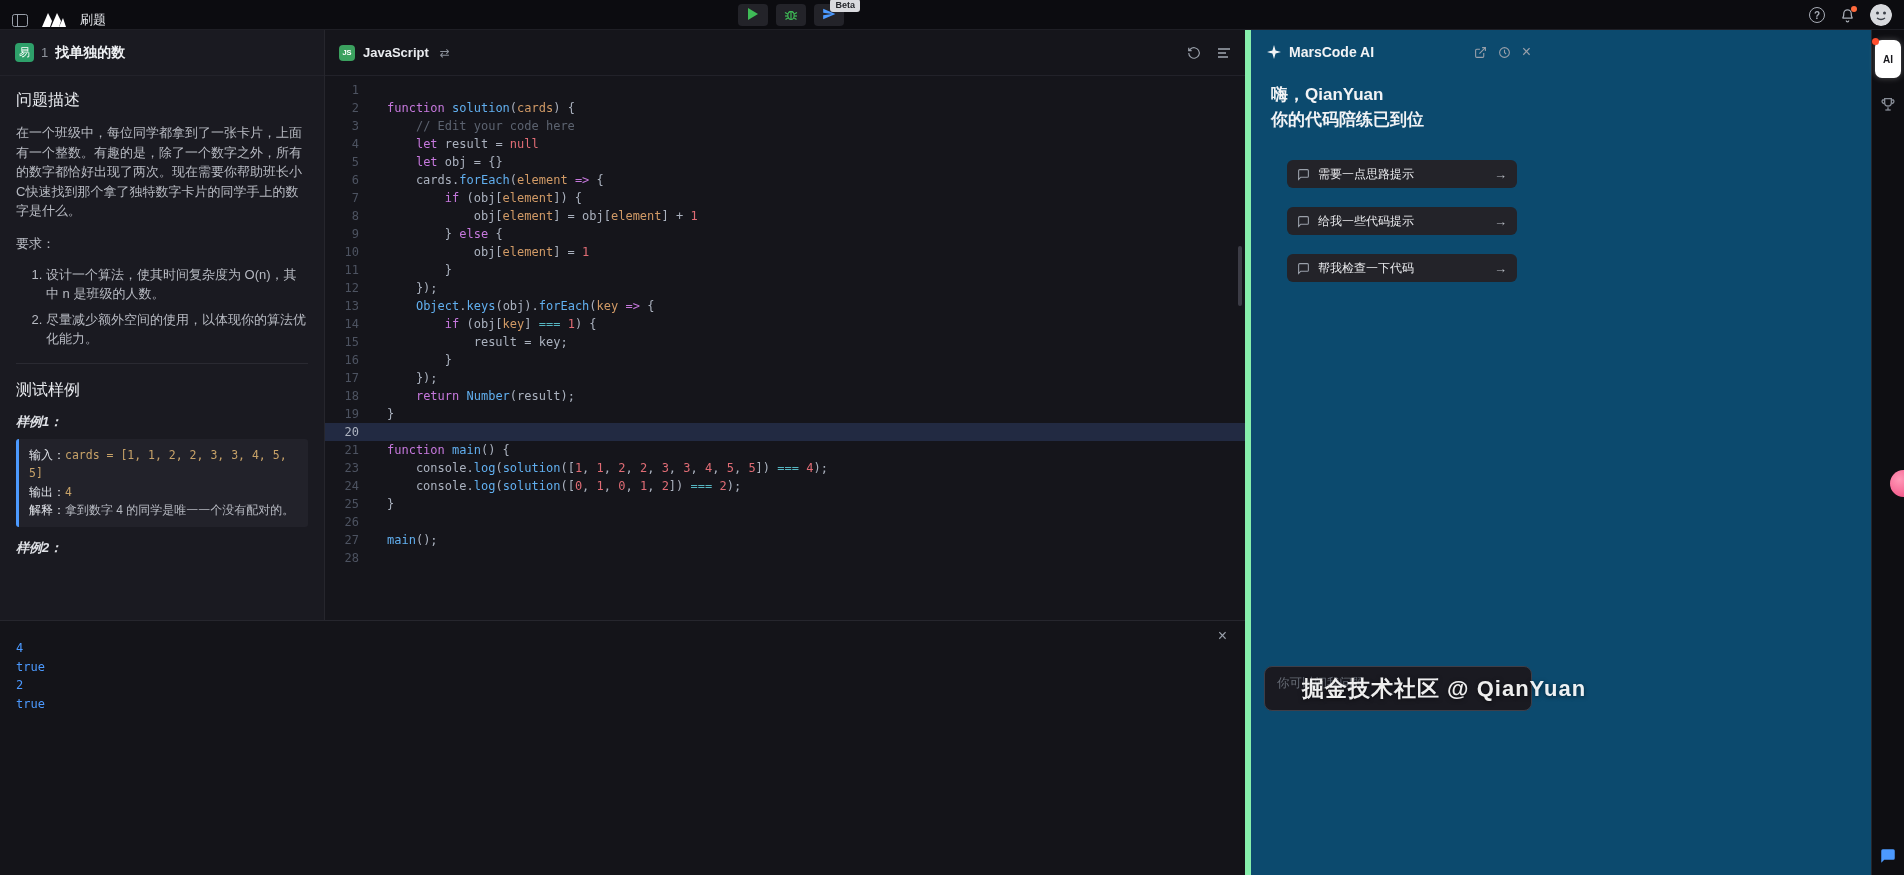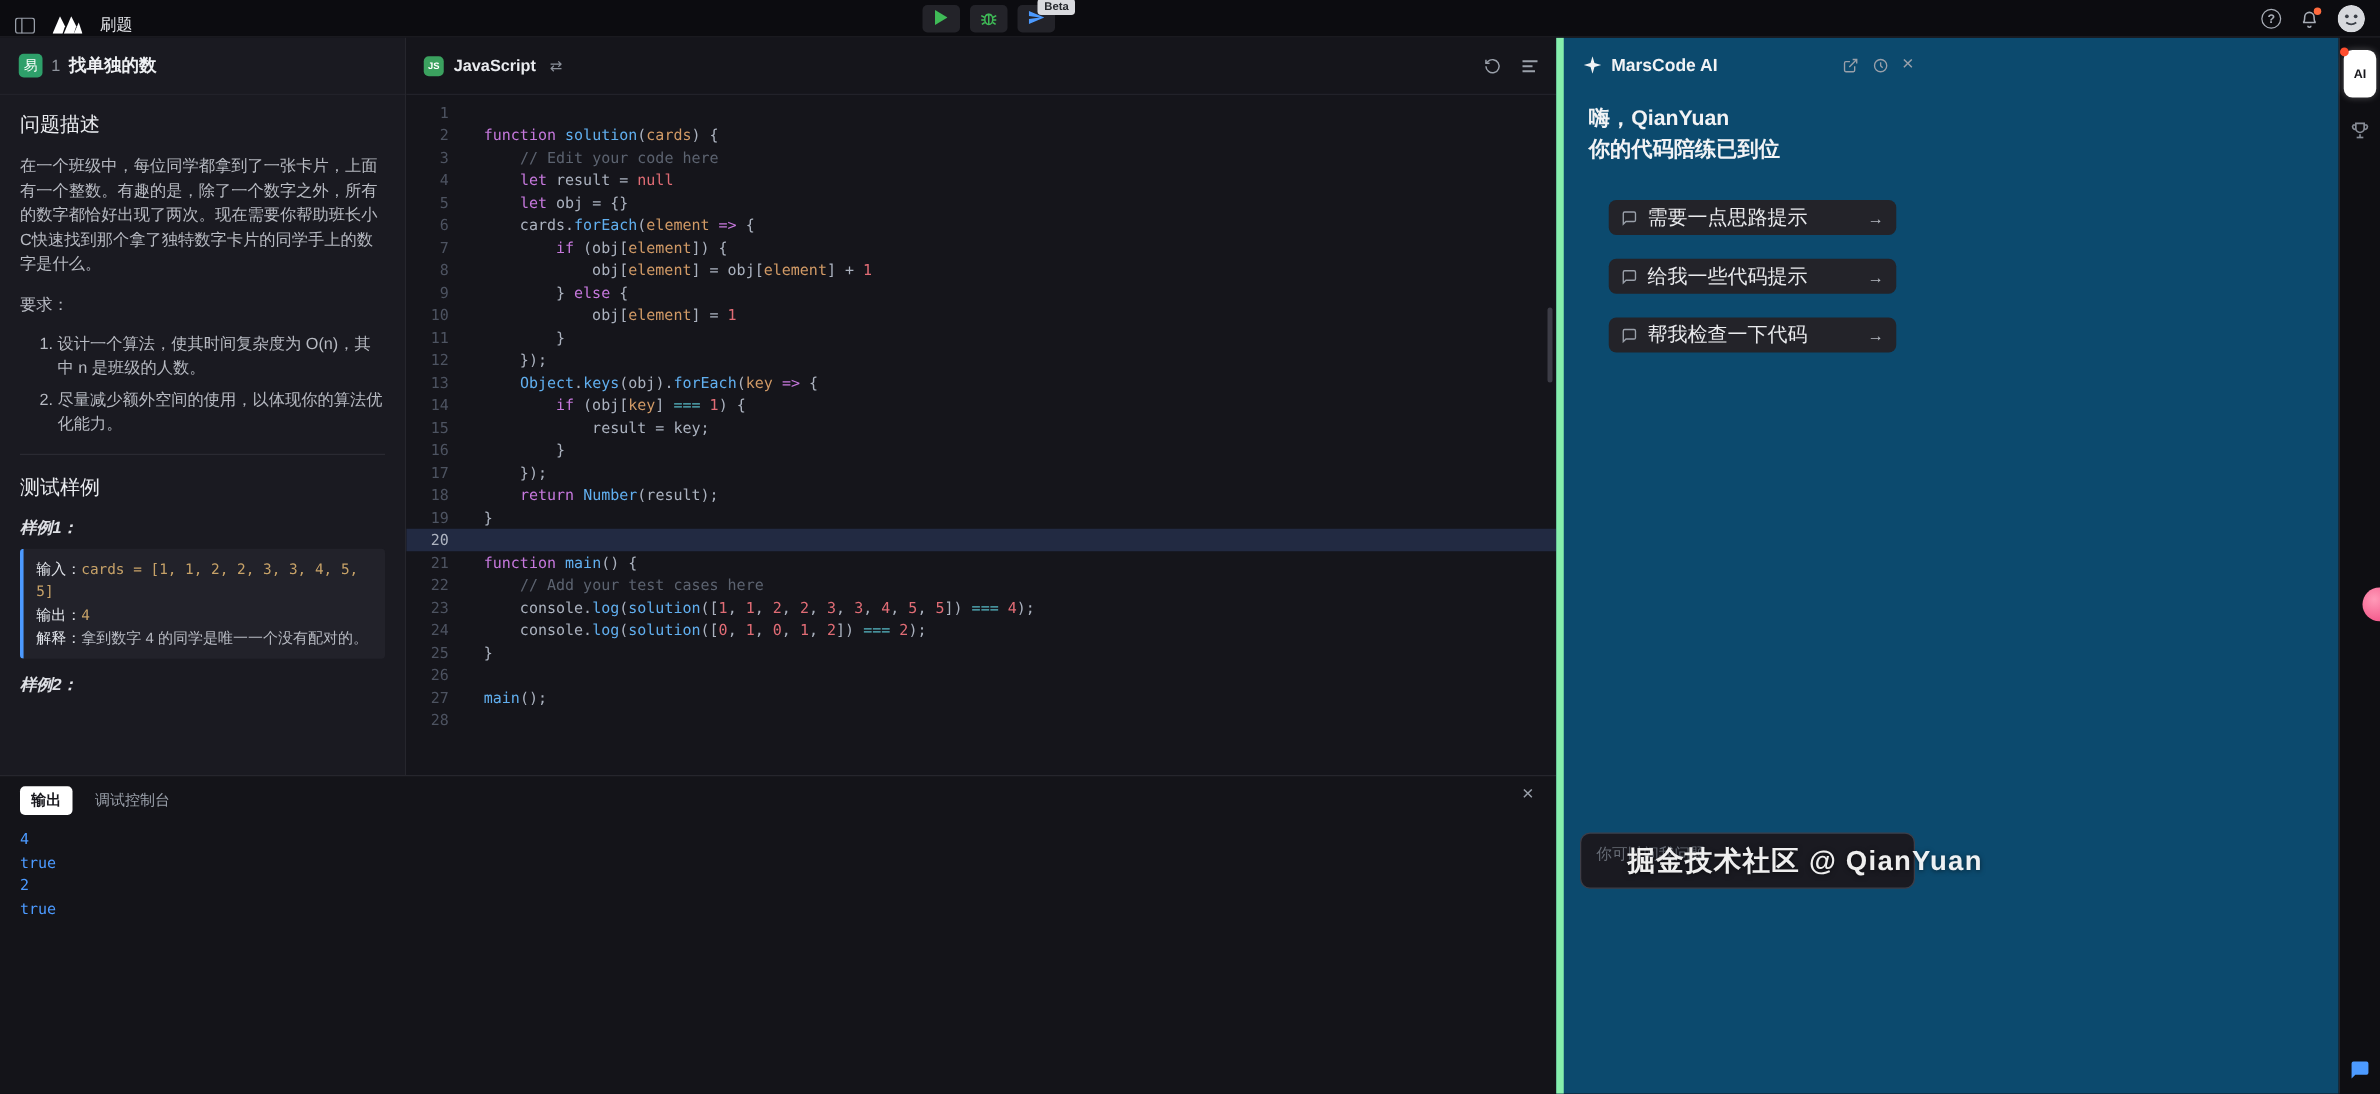--- a/index.html
+++ b/index.html
@@ -86,21 +86,21 @@
 .ai-panel{flex:1;background:#0c4a6e;border-left:6px solid #86efac;position:relative;overflow:hidden}
 .ai-content{width:292px;height:100%;position:relative;display:flex;flex-direction:column}
 .ai-header{display:flex;align-items:center;gap:8px;padding:14px 12px 8px 16px}
 .ai-title{font-size:14px;font-weight:700;color:#f2f3f5}
 .ai-hicons{margin-left:auto;display:flex;align-items:center;gap:11px}
 .x-btn{color:#9aa0aa;font-size:16px;line-height:1;cursor:pointer}
 .greeting{padding:14px 20px 0;font-size:17px;font-weight:700;color:#f2f3f5;line-height:25px}
 .cards{margin-top:28px;display:flex;flex-direction:column;gap:19px;padding:0 26px 0 36px}
 .card{height:28px;background:#232329;border-radius:6px;display:flex;align-items:center;gap:8px;
   padding:0 10px;cursor:pointer}
-.card-text{font-size:16px;color:#e8e9ec}
+.card-text{font-size:12px;color:#e8e9ec}
 .card-arrow{margin-left:auto;color:#b6bac2;font-size:13px}
 .ai-input{position:absolute;left:13px;top:636px;width:268px;height:45px;border:1px solid #3e3e48;
   border-radius:8px;background:#1a1a21;padding:8px 12px;color:#d0d3da;font-size:12.5px;outline:none;
   resize:none;font-family:inherit}
 .ai-input::placeholder{color:#676c76}
 
 
 .rail{width:33px;background:#0e0e12;border-left:1px solid #26262d;display:flex;flex-direction:column;
   align-items:center;padding:10px 0;gap:18px;position:relative}
 .ai-btn{width:26px;height:38px;background:#fff;border-radius:7px;color:#17171c;font-size:10px;
@@ -253,38 +253,33 @@
                 <div class="code-row"><span class="gutter">12</span><span class="code-text"><span style="color: rgb(171, 178, 191);">    });</span></span></div>
                 <div class="code-row"><span class="gutter">13</span><span class="code-text"><span style="color: rgb(171, 178, 191);">    </span><span style="color: rgb(97, 175, 239);">Object</span><span style="color: rgb(171, 178, 191);">.</span><span style="color: rgb(97, 175, 239);">keys</span><span style="color: rgb(171, 178, 191);">(obj).</span><span style="color: rgb(97, 175, 239);">forEach</span><span style="color: rgb(171, 178, 191);">(</span><span style="color: rgb(209, 154, 102);">key</span><span style="color: rgb(171, 178, 191);"> </span><span style="color: rgb(198, 120, 221);">=&gt;</span><span style="color: rgb(171, 178, 191);"> {</span></span></div>
                 <div class="code-row"><span class="gutter">14</span><span class="code-text"><span style="color: rgb(171, 178, 191);">        </span><span style="color: rgb(198, 120, 221);">if</span><span style="color: rgb(171, 178, 191);"> (obj[</span><span style="color: rgb(209, 154, 102);">key</span><span style="color: rgb(171, 178, 191);">] </span><span style="color: rgb(86, 182, 194);">===</span><span style="color: rgb(171, 178, 191);"> </span><span style="color: rgb(224, 108, 117);">1</span><span style="color: rgb(171, 178, 191);">) {</span></span></div>
                 <div class="code-row"><span class="gutter">15</span><span class="code-text"><span style="color: rgb(171, 178, 191);">            result = key;</span></span></div>
                 <div class="code-row"><span class="gutter">16</span><span class="code-text"><span style="color: rgb(171, 178, 191);">        }</span></span></div>
                 <div class="code-row"><span class="gutter">17</span><span class="code-text"><span style="color: rgb(171, 178, 191);">    });</span></span></div>
                 <div class="code-row"><span class="gutter">18</span><span class="code-text"><span style="color: rgb(171, 178, 191);">    </span><span style="color: rgb(198, 120, 221);">return</span><span style="color: rgb(171, 178, 191);"> </span><span style="color: rgb(97, 175, 239);">Number</span><span style="color: rgb(171, 178, 191);">(result);</span></span></div>
                 <div class="code-row"><span class="gutter">19</span><span class="code-text"><span style="color: rgb(171, 178, 191);">}</span></span></div>
                 <div class="code-row current"><span class="gutter">20</span><span class="code-text"></span></div>
                 <div class="code-row"><span class="gutter">21</span><span class="code-text"><span style="color: rgb(198, 120, 221);">function</span><span style="color: rgb(171, 178, 191);"> </span><span style="color: rgb(97, 175, 239);">main</span><span style="color: rgb(171, 178, 191);">() {</span></span></div>
-                <div class="code-row"><span class="gutter">22</span><span class="code-text"><span style="color: rgb(171, 178, 191);">    </span><span style="color: rgb(92, 99, 112);">// Add your test cases here</span></span></div>
                 <div class="code-row"><span class="gutter">23</span><span class="code-text"><span style="color: rgb(171, 178, 191);">    console.</span><span style="color: rgb(97, 175, 239);">log</span><span style="color: rgb(171, 178, 191);">(</span><span style="color: rgb(97, 175, 239);">solution</span><span style="color: rgb(171, 178, 191);">([</span><span style="color: rgb(224, 108, 117);">1</span><span style="color: rgb(171, 178, 191);">, </span><span style="color: rgb(224, 108, 117);">1</span><span style="color: rgb(171, 178, 191);">, </span><span style="color: rgb(224, 108, 117);">2</span><span style="color: rgb(171, 178, 191);">, </span><span style="color: rgb(224, 108, 117);">2</span><span style="color: rgb(171, 178, 191);">, </span><span style="color: rgb(224, 108, 117);">3</span><span style="color: rgb(171, 178, 191);">, </span><span style="color: rgb(224, 108, 117);">3</span><span style="color: rgb(171, 178, 191);">, </span><span style="color: rgb(224, 108, 117);">4</span><span style="color: rgb(171, 178, 191);">, </span><span style="color: rgb(224, 108, 117);">5</span><span style="color: rgb(171, 178, 191);">, </span><span style="color: rgb(224, 108, 117);">5</span><span style="color: rgb(171, 178, 191);">]) </span><span style="color: rgb(86, 182, 194);">===</span><span style="color: rgb(171, 178, 191);"> </span><span style="color: rgb(224, 108, 117);">4</span><span style="color: rgb(171, 178, 191);">);</span></span></div>
                 <div class="code-row"><span class="gutter">24</span><span class="code-text"><span style="color: rgb(171, 178, 191);">    console.</span><span style="color: rgb(97, 175, 239);">log</span><span style="color: rgb(171, 178, 191);">(</span><span style="color: rgb(97, 175, 239);">solution</span><span style="color: rgb(171, 178, 191);">([</span><span style="color: rgb(224, 108, 117);">0</span><span style="color: rgb(171, 178, 191);">, </span><span style="color: rgb(224, 108, 117);">1</span><span style="color: rgb(171, 178, 191);">, </span><span style="color: rgb(224, 108, 117);">0</span><span style="color: rgb(171, 178, 191);">, </span><span style="color: rgb(224, 108, 117);">1</span><span style="color: rgb(171, 178, 191);">, </span><span style="color: rgb(224, 108, 117);">2</span><span style="color: rgb(171, 178, 191);">]) </span><span style="color: rgb(86, 182, 194);">===</span><span style="color: rgb(171, 178, 191);"> </span><span style="color: rgb(224, 108, 117);">2</span><span style="color: rgb(171, 178, 191);">);</span></span></div>
                 <div class="code-row"><span class="gutter">25</span><span class="code-text"><span style="color: rgb(171, 178, 191);">}</span></span></div>
                 <div class="code-row"><span class="gutter">26</span><span class="code-text"></span></div>
                 <div class="code-row"><span class="gutter">27</span><span class="code-text"><span style="color: rgb(97, 175, 239);">main</span><span style="color: rgb(171, 178, 191);">();</span></span></div>
                 <div class="code-row"><span class="gutter">28</span><span class="code-text"></span></div>
               </div>
             <div class="scroll-thumb"></div>
           </div>
         </section>
       </div>
 
       <section class="console">
-        <div class="console-tabs">
-          <span class="tab-active">输出</span>
-          <span class="tab">调试控制台</span>
-        </div>
         <span class="console-close">×</span>
         <div class="outputs" id="console-outputs">
             <div class="out-line">4</div>
             <div class="out-line">true</div>
             <div class="out-line">2</div>
             <div class="out-line">true</div>
           </div>
       </section>
     </div>
 

